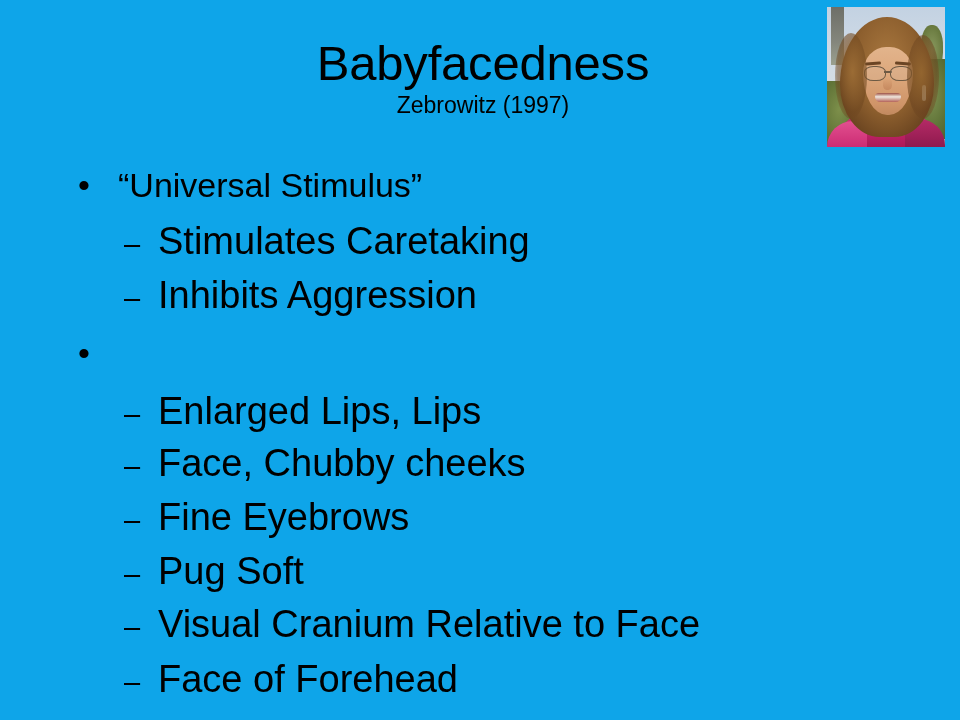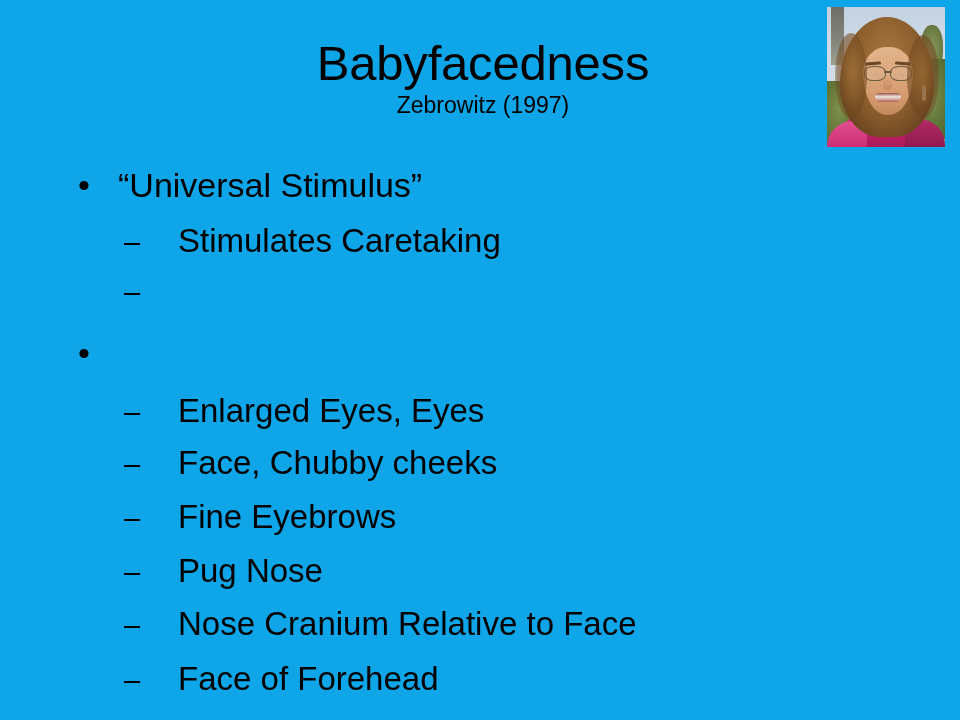--- a/index.html
+++ b/index.html
@@ -83,23 +83,22 @@
   .level1 .bullet-text {
     font-size: 34px;
     line-height: 38px;
   }
   .level2 .marker {
     width: 34px;
     font-size: 29px;
     line-height: 29px;
   }
   .level2 .bullet-text {
-    font-size: 33px;
+    font-size: 38px;
     line-height: 34px;
-    margin-left: 20px;
   }
   .bullet-text {
     color: #000000;
   }
 
   
   .bullet-row.r0 { height: 58px; }
   .bullet-row.r1 { height: 54px; }
   .bullet-row.r2 { height: 58px; }
   .bullet-row.r3 { height: 58px; }
@@ -267,49 +266,50 @@
       <span class="bullet-text">“Universal Stimulus”</span>
     </div>
 
     <div class="bullet-row level2 r1">
       <span class="marker">–</span>
       <span class="bullet-text">Stimulates Caretaking</span>
     </div>
 
     <div class="bullet-row level2 r2">
       <span class="marker">–</span>
+      <span class="bullet-text">Inhibits Aggression</span>
     </div>
 
     <div class="bullet-row level1 r3">
       <span class="marker">•</span>
     </div>
 
     <div class="bullet-row level2 r4">
       <span class="marker">–</span>
-      <span class="bullet-text">Enlarged Eyes, Eyes</span>
+      <span class="bullet-text">Enlarged Lips, Lips</span>
     </div>
 
     <div class="bullet-row level2 r5">
       <span class="marker">–</span>
       <span class="bullet-text">Face, Chubby cheeks</span>
     </div>
 
     <div class="bullet-row level2 r6">
       <span class="marker">–</span>
       <span class="bullet-text">Fine Eyebrows</span>
     </div>
 
     <div class="bullet-row level2 r7">
       <span class="marker">–</span>
-      <span class="bullet-text">Pug Nose</span>
+      <span class="bullet-text">Pug Soft</span>
     </div>
 
     <div class="bullet-row level2 r8">
       <span class="marker">–</span>
-      <span class="bullet-text">Nose Cranium Relative to Face</span>
+      <span class="bullet-text">Visual Cranium Relative to Face</span>
     </div>
 
     <div class="bullet-row level2 r9">
       <span class="marker">–</span>
       <span class="bullet-text">Face of Forehead</span>
     </div>
 
   </div>
 
   <div class="portrait">

